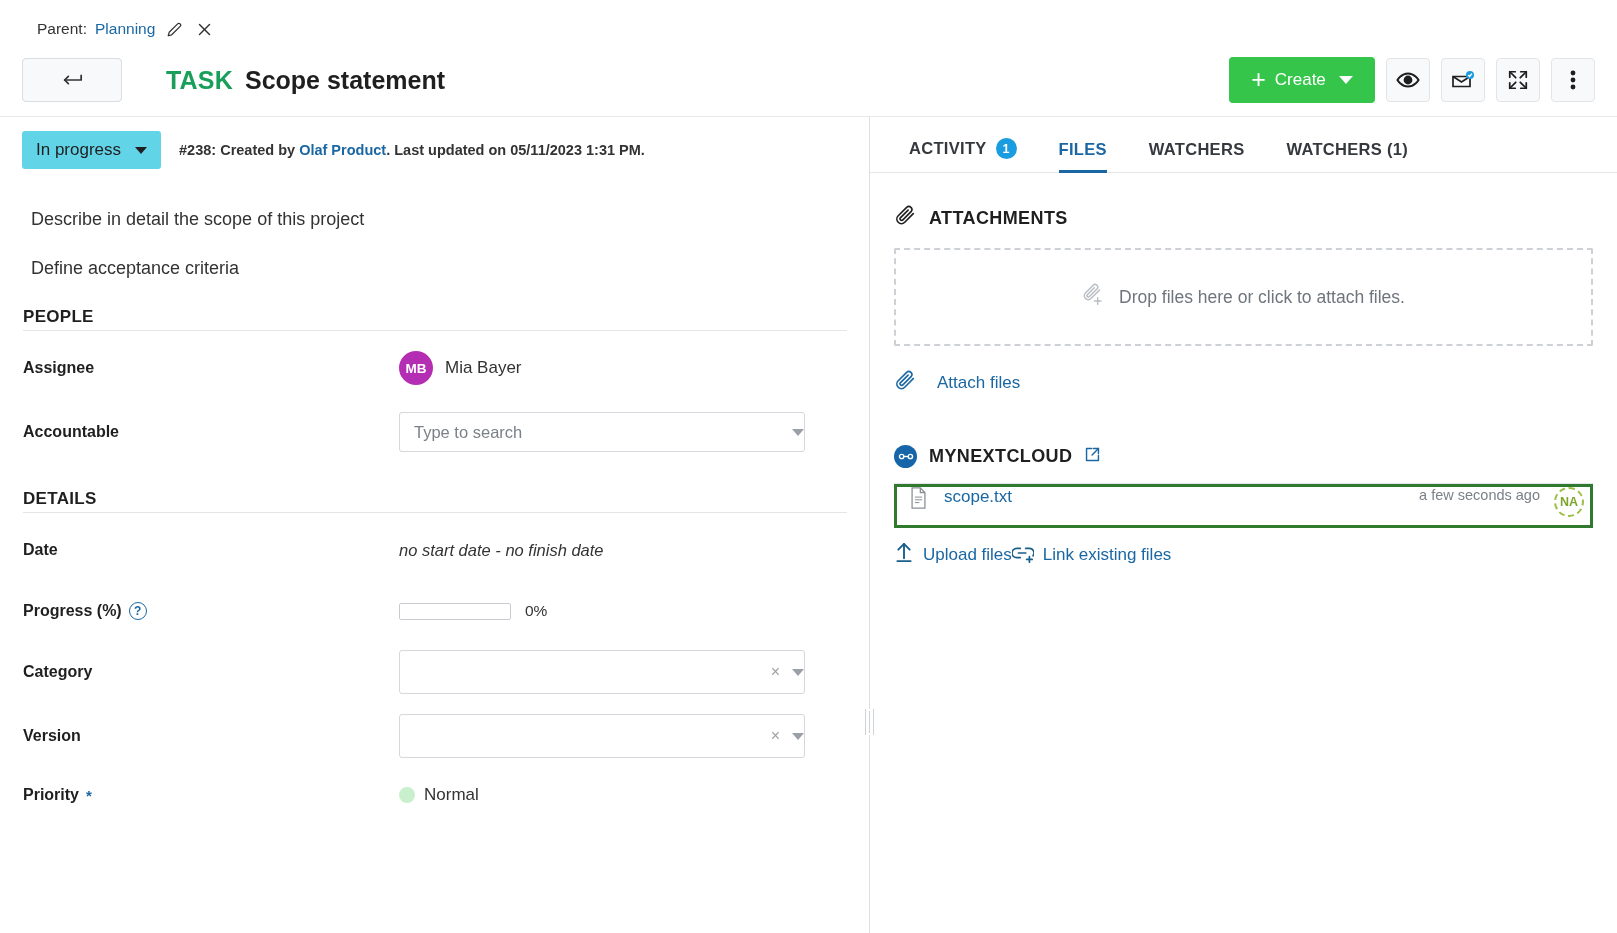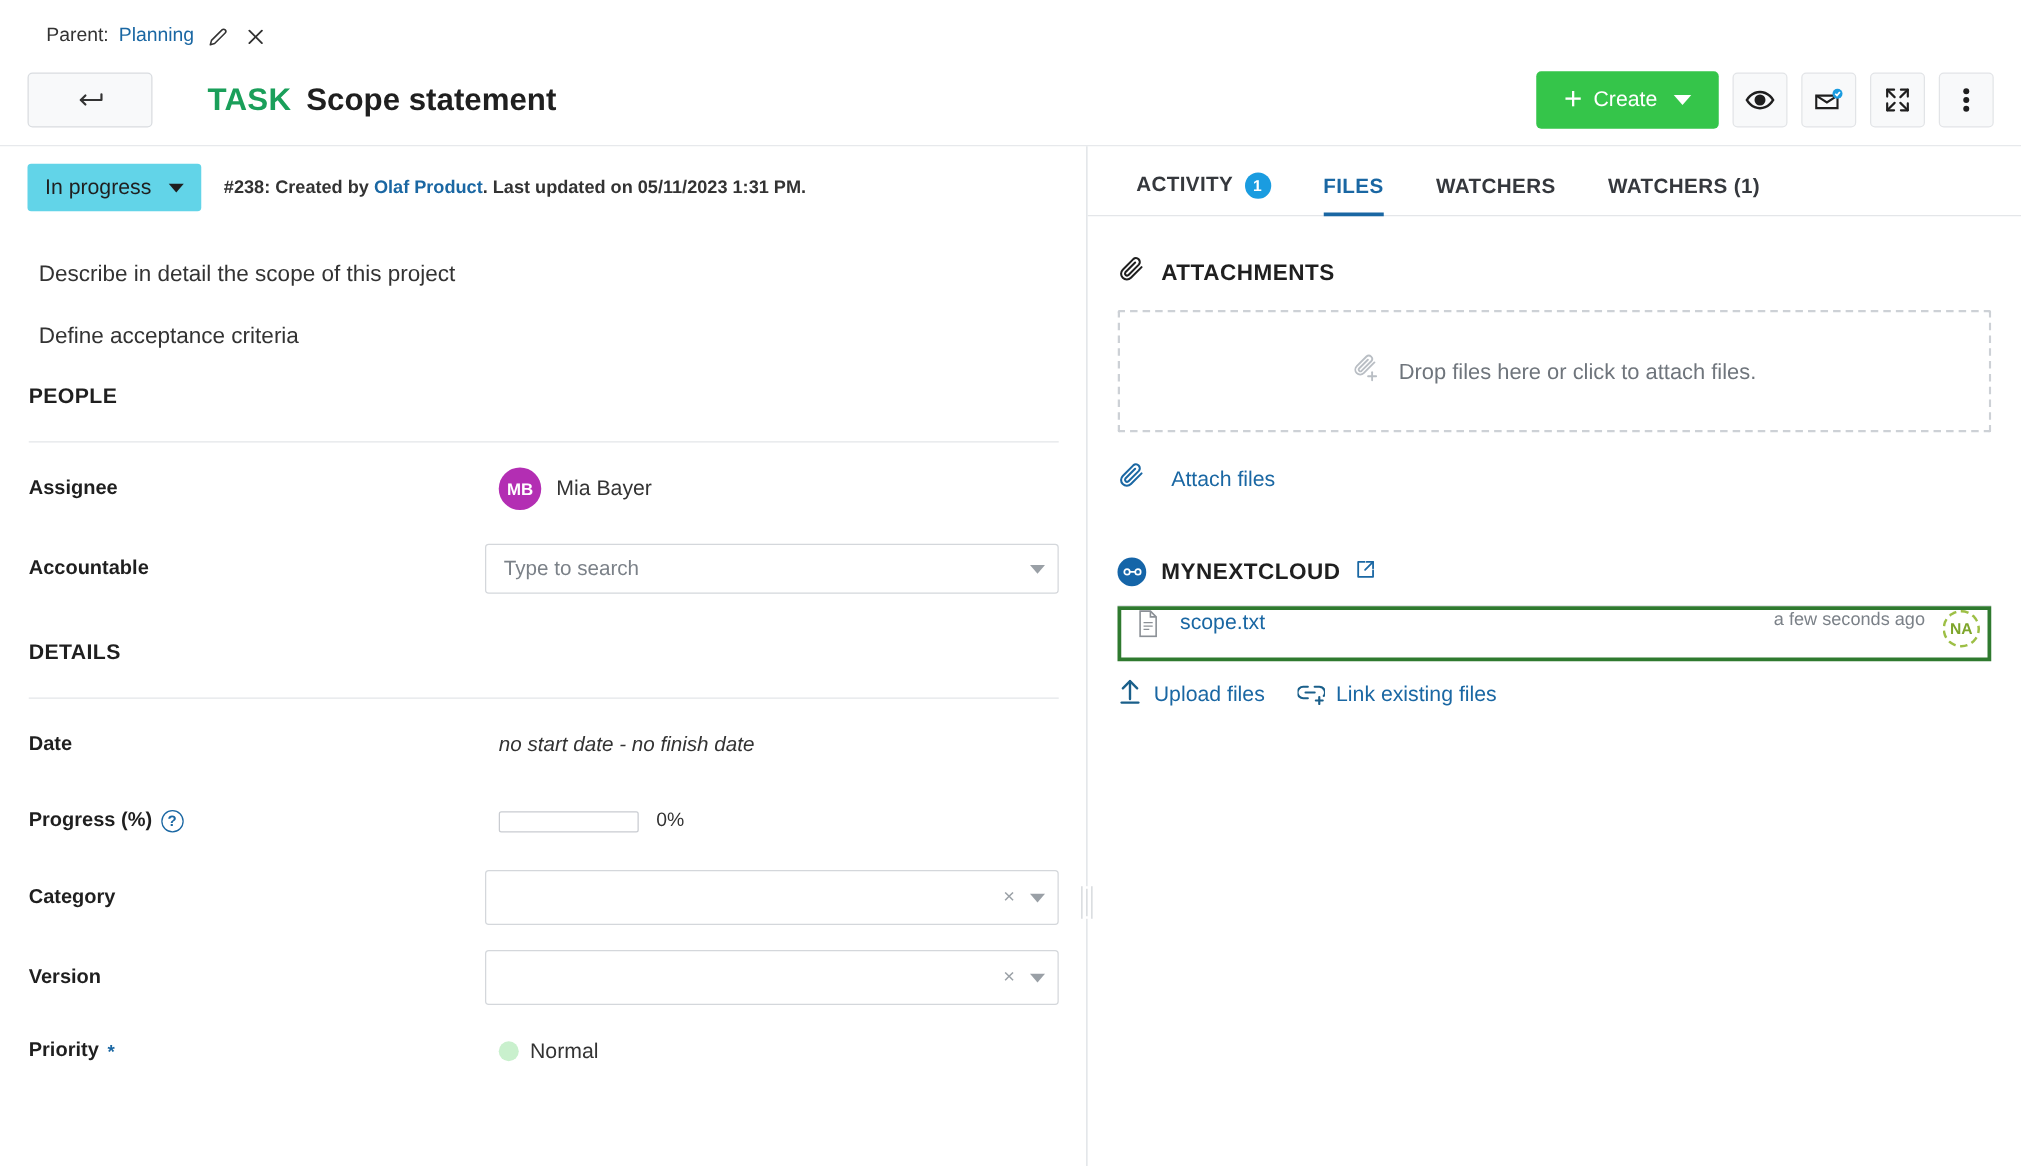--- a/index.html
+++ b/index.html
@@ -144,21 +144,21 @@
   .desc { padding: 40px 22px 0 31px; }
   .desc p { margin: 0 0 28px 0; font-size: 18px; color: #333; }
 
   
   .sec {
     margin: 18px 22px 0 23px;
   }
   .sec-title {
     font-size: 17px; font-weight: 700; color: #1f1f1f;
     letter-spacing: .3px;
-    padding-bottom: 26px;
+    padding-bottom: 3px;
     border-bottom: 1px solid #e4e6e9;
   }
   .field-row {
     display: flex; align-items: center;
     min-height: 54px;
     margin-top: 10px;
   }
   .field-label {
     width: 376px;
     font-size: 16px; font-weight: 700; color: #1f1f1f;
@@ -175,25 +175,25 @@
   .field-value { flex: 1; display: flex; align-items: center; }
   .avatar {
     width: 34px; height: 34px; border-radius: 50%;
     background: #b32eb3; color: #fff;
     font-size: 13.5px; font-weight: 700;
     display: flex; align-items: center; justify-content: center;
     margin-right: 12px;
   }
   .person-name { font-size: 17px; color: #333; }
   .select-box {
-    width: 459px; height: 40px;
+    width: 406px; height: 40px;
     border: 1px solid #d4d7db; border-radius: 3px;
     background: #fff;
     display: flex; align-items: center;
-    padding: 0 10px 0 14px;
+    padding: 0 0 0 14px;
     cursor: pointer;
   }
   .select-box .ph { color: #7b8188; font-size: 16.5px; flex: 1; }
   .select-box .val { color: #333; font-size: 16.5px; flex: 1; }
   .clear-x { color: #9aa0a6; font-size: 16px; margin-right: 12px; cursor: pointer; }
   .sel-caret {
     width: 0; height: 0;
     border-left: 6px solid transparent;
     border-right: 6px solid transparent;
     border-top: 7px solid #9aa0a6;
@@ -291,21 +291,21 @@
   .file-time { margin-left: auto; color: #7b8188; font-size: 14.5px; }
   .nc-avatar {
     width: 30px; height: 30px; border-radius: 50%;
     border: 2px dashed #9dbf45;
     color: #7ea52b; background: #fff;
     font-size: 12.5px; font-weight: 700;
     display: flex; align-items: center; justify-content: center;
     margin-left: 14px;
   }
   .file-actions {
-    display: flex; gap: 26px;
+    display: flex; 
     margin-top: 14px;
   }
   .fa-item { display: flex; align-items: center; gap: 9px; cursor: pointer; }
 </style>
 </head>
 <body>
 
 <div class="parent-bar">
   <span>Parent:</span>
   <span class="parent-link">Planning</span>

